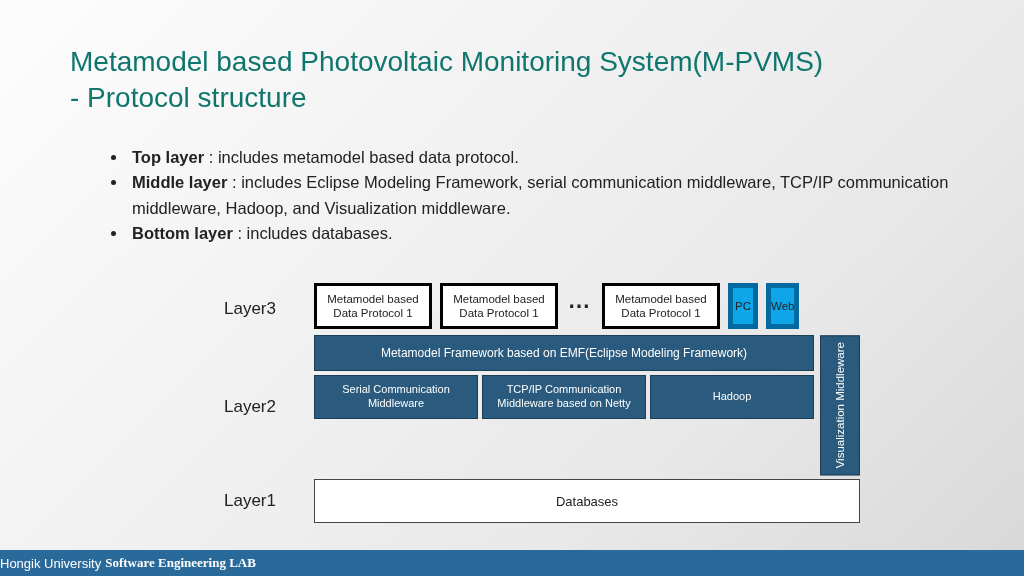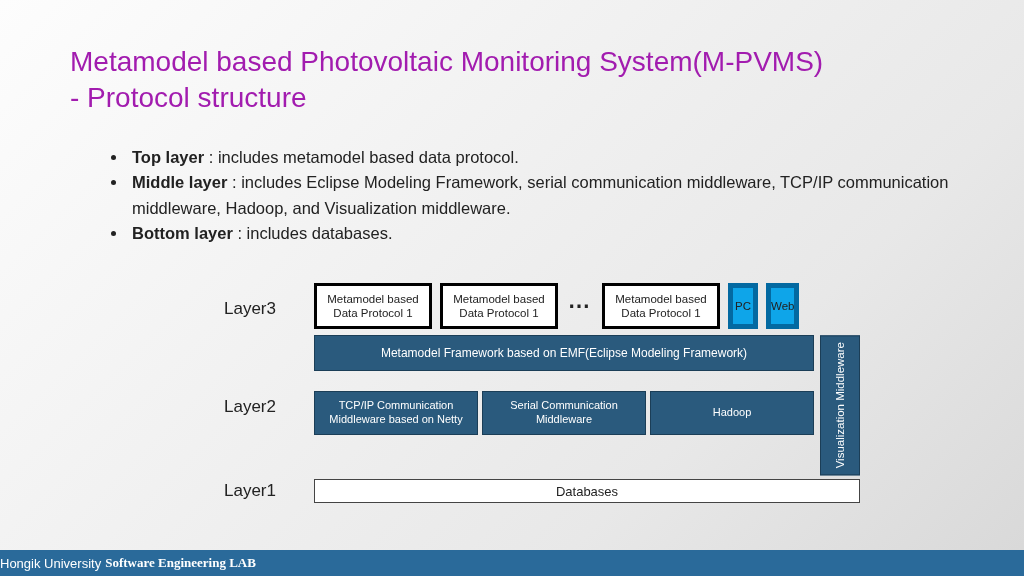--- a/index.html
+++ b/index.html
@@ -4,21 +4,21 @@
 <style>
   * { box-sizing: border-box; margin: 0; padding: 0; }
   html, body { width: 1024px; height: 576px; }
   body {
     font-family: "Segoe UI", "Malgun Gothic", Arial, sans-serif;
     background: linear-gradient(135deg, #fdfdfd 0%, #e8e8e8 70%, #d8d8d8 100%);
     position: relative;
     color: #222;
   }
   .slide { padding: 44px 70px 0 70px; }
-  .title { font-size: 28px; font-weight: 400; line-height: 1.3; color: #a21caf; margin-bottom: 28px; }
+  .title { font-size: 28px; font-weight: 400; line-height: 1.3; color: #0f766e; margin-bottom: 28px; }
   .bullets { font-size: 16.5px; line-height: 1.55; margin: 0 0 36px 40px; }
   .bullets li { list-style: disc; margin-left: 18px; padding-left: 4px; }
   .bullets b { font-weight: 700; }
 
   .diagram { margin-left: 110px; width: 680px; }
   .row { display: flex; align-items: stretch; margin-bottom: 0; }
   .row-label {
     width: 90px; flex: 0 0 90px;
     display: flex; align-items: center; justify-content: flex-start;
     font-size: 17px; color: #222; padding-right: 8px; margin-left: 44px;
@@ -33,21 +33,21 @@
     padding: 4px 8px; flex: 0 0 118px;
   }
   .dots { display: flex; align-items: center; justify-content: center; font-size: 22px; letter-spacing: 2px; font-weight: bold; flex: 0 0 28px; }
   .minibox {
     background: #0ea5e9; border: 5px solid #0369a1;
     font-size: 11.5px; display: flex; align-items: center; justify-content: center;
     flex: 0 0 30px;
   }
 
   .layer2-wrap { display: flex; gap: 6px; margin-bottom: 4px; }
-  .layer2-left { flex: 1; display: flex; flex-direction: column; gap: 20px; }
+  .layer2-left { flex: 1; display: flex; flex-direction: column; gap: 4px; }
   .layer2-right {
     flex: 0 0 40px;
     background: #2a5a7d; color: #fff; border: 1px solid #1b3e57;
     display: flex; align-items: center; justify-content: center;
     font-size: 11.5px; writing-mode: vertical-rl; transform: rotate(180deg);
     text-align: center; padding: 6px 2px;
   }
   .emf {
     background: #2a5a7d; color: #fff; border: 1px solid #1b3e57;
     font-size: 12px; text-align: center;
@@ -59,21 +59,21 @@
     background: #2a5a7d; color: #fff; border: 1px solid #1b3e57;
     font-size: 11px; line-height: 1.25; text-align: center;
     display: flex; align-items: center; justify-content: center;
     padding: 6px 6px; flex: 1; min-height: 44px;
   }
 
   .layer1-body {
     background: #fff; border: 1px solid #444;
     font-size: 13px; text-align: center;
     display: flex; align-items: center; justify-content: center;
-    height: 24px;
+    height: 44px;
   }
 
   .footer {
     position: absolute; left: 0; bottom: 0; width: 100%; height: 26px;
     background: #2a6a9a; color: #fff;
     display: flex; align-items: center; 
     font-size: 13px;
   }
   .footer .light { font-weight: 300; }
   .footer .bold { font-weight: 700; margin-left: 4px; font-family: Liberation Serif, serif; }
@@ -113,22 +113,22 @@
       </div>
     </div>
 
     <div class="row">
       <div class="row-label">Layer2</div>
       <div class="row-body">
         <div class="layer2-wrap">
           <div class="layer2-left">
             <div class="emf">Metamodel Framework based on EMF(Eclipse Modeling Framework)</div>
             <div class="mid-row">
+              <div class="midbox">Serial Communication Middleware</div>
               <div class="midbox">TCP/IP Communication Middleware based on Netty</div>
-              <div class="midbox">Serial Communication Middleware</div>
               <div class="midbox">Hadoop</div>
             </div>
           </div>
           <div class="layer2-right">Visualization Middleware</div>
         </div>
       </div>
     </div>
 
     <div class="row">
       <div class="row-label">Layer1</div>

